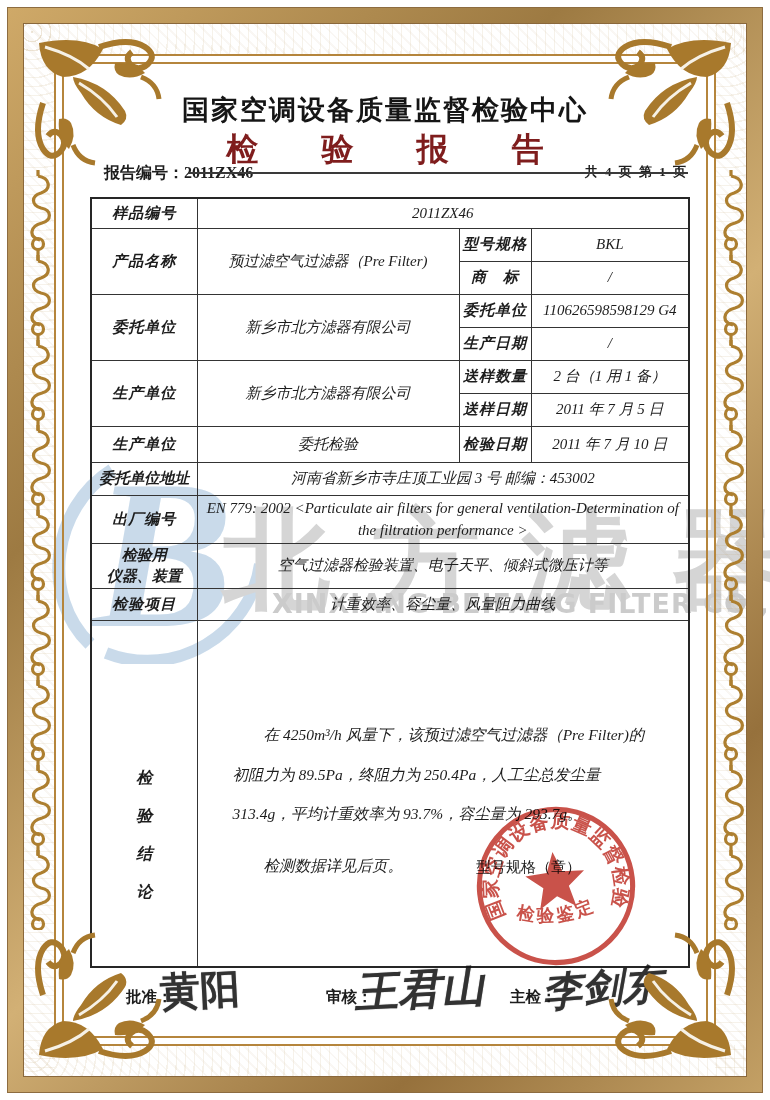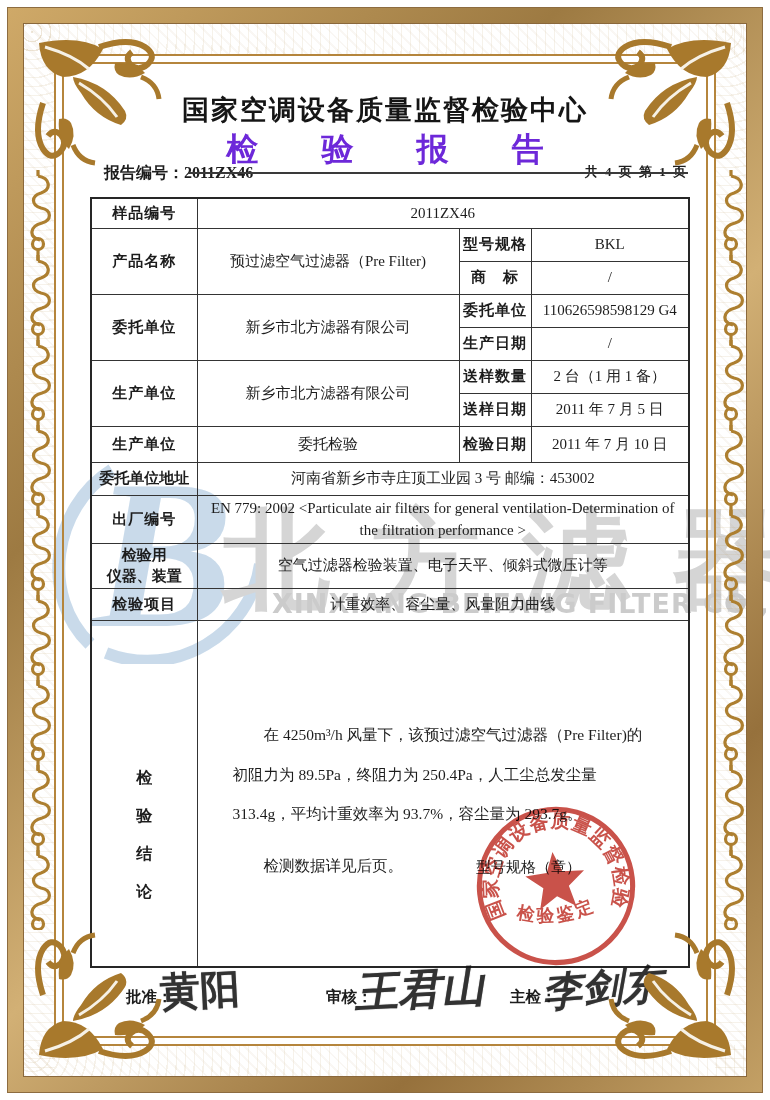--- a/index.html
+++ b/index.html
@@ -35,30 +35,30 @@
          font-size:108px;letter-spacing:42px;color:#d5d5d5;pointer-events:none;}
   .wm-en{position:absolute;left:272px;top:588px;z-index:0;white-space:nowrap;
          font-family:"DejaVu Sans","Liberation Sans",sans-serif;font-weight:700;
          font-size:27px;letter-spacing:1px;color:#cbcbcb;pointer-events:none;}
   
   .center-name{position:absolute;left:0;right:0;top:92px;text-align:center;z-index:2;
          font-family:"DejaVu Sans","Liberation Sans",sans-serif;
          font-size:27px;font-weight:700;letter-spacing:2px;color:#151515;}
   .doc-title{position:absolute;left:26px;right:0;top:128px;text-align:center;z-index:2;
          font-family:"DejaVu Sans","Liberation Sans",sans-serif;
-         font-size:32px;font-weight:700;letter-spacing:26px;color:#6d28d9;}
+         font-size:32px;font-weight:700;letter-spacing:26px;color:#7f1d1d;}
   .report-no{position:absolute;left:104px;top:163px;z-index:2;font-size:16px;font-weight:600;}
   .page-info{position:absolute;right:82px;top:163px;z-index:2;font-size:13px;font-weight:600;letter-spacing:2px;}
   .hdr-underline{position:absolute;left:188px;top:172px;width:500px;border-bottom:2px solid #3a3a3a;z-index:2;}
   
   table.rpt{position:absolute;left:90px;top:197px;width:598px;z-index:2;
             border-collapse:collapse;table-layout:fixed;background:transparent;
             border:2px solid #262626;}
   table.rpt td{border:1.4px solid #343434;text-align:center;vertical-align:middle;
-            font-size:15px;padding:1px 3px;background:transparent;}
+            font-size:15px;padding:1px 3px;background:transparent;font-style:italic;}
   td.lab{font-weight:600;letter-spacing:1px;}
   td.val-left{text-align:left;padding-left:18px;font-size:15.5px;}
   td.basis{font-size:14.5px;line-height:1.5;padding:2px 8px;}
   td.concl-cell{position:relative;vertical-align:top;}
   .v-lab{display:flex;flex-direction:column;align-items:center;gap:17px;padding-top:84px;
          font-weight:600;font-size:16px;}
   .concl-text{padding:14px 18px 0 20px;text-align:left;font-size:15.5px;line-height:2.55;}
   .concl-text p{margin:12px;text-indent:2em;}
   
   .issue-unit{position:absolute;left:476px;top:858px;z-index:3;font-size:15px;}

